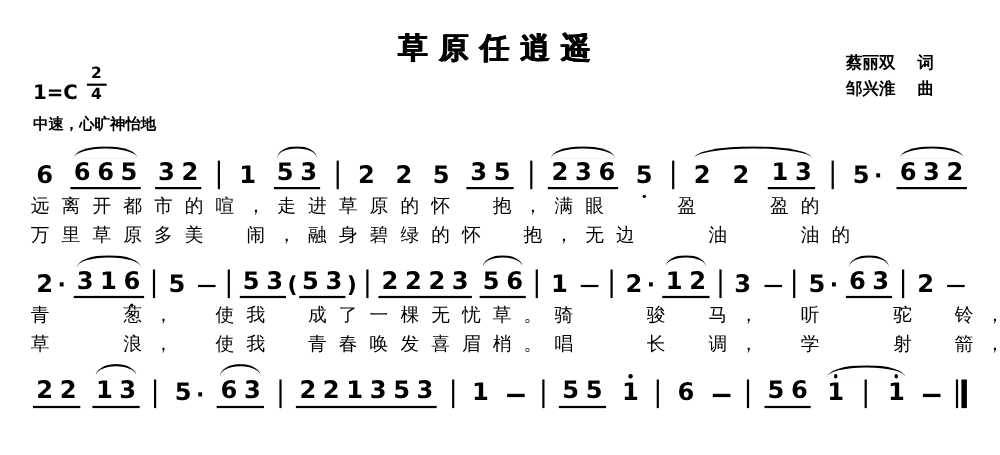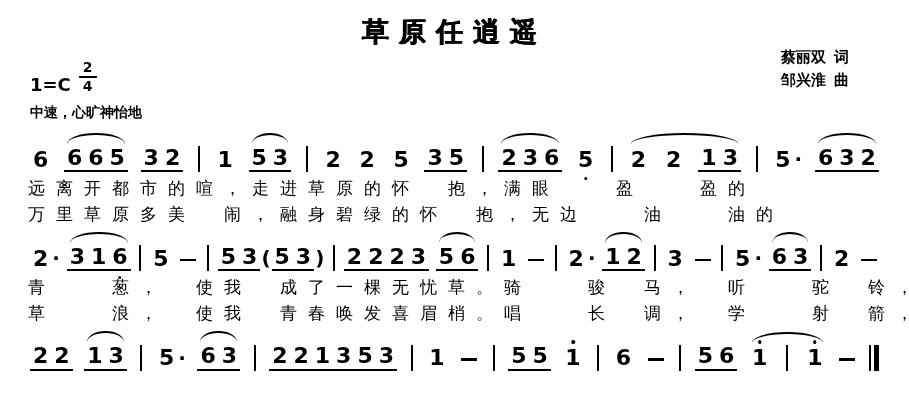--- a/index.html
+++ b/index.html
@@ -2,29 +2,29 @@
 <html><head>
 <meta charset="utf-8">
 <style>
   * { margin:0; padding:0; box-sizing:border-box; }
   html,body { width:909px; height:414px; }
   body {
     background:#ffffff; color:#000;
     font-family:"DejaVu Sans", sans-serif;
     position:relative; overflow:hidden;
   }
-  .page { position:absolute; inset:0; padding:8px 26px; }
+  .page { position:absolute; inset:0; padding:20px 26px; }
 
   .title {
     text-align:center; font-size:27px; font-weight:800; letter-spacing:10px;
     margin-top:6px; font-family:"DejaVu Serif", serif;
     text-shadow:0.6px 0 #000, -0.6px 0 #000;
   }
   .credits { position:absolute; top:46px; right:60px; font-size:15px; font-weight:600; line-height:1.55; }
-  .credit-row { display:flex; justify-content:flex-end; gap:8px; }
+  .credit-row { display:flex; justify-content:flex-end; gap:20px; }
 
   .keysig { position:absolute; left:30px; top:60px; display:flex; align-items:flex-end; font-weight:700; font-size:18px; }
   .ts { display:inline-flex; flex-direction:column; align-items:center; margin-left:8px; font-size:14px; line-height:1.1; font-weight:700; }
   .ts .tnum { border-bottom:2px solid #000; padding:0 4px 1px; }
   .ts .tden { padding-top:1px; }
   .tempo { position:absolute; left:30px; top:104px; font-size:14px; font-weight:700; }
 
   .score { position:absolute; left:26px; right:26px; top:130px; }
   .music-line { margin-bottom:2px; }
   .notes-row { display:flex; justify-content:space-between; align-items:flex-end; padding:16px 4px 4px; }

